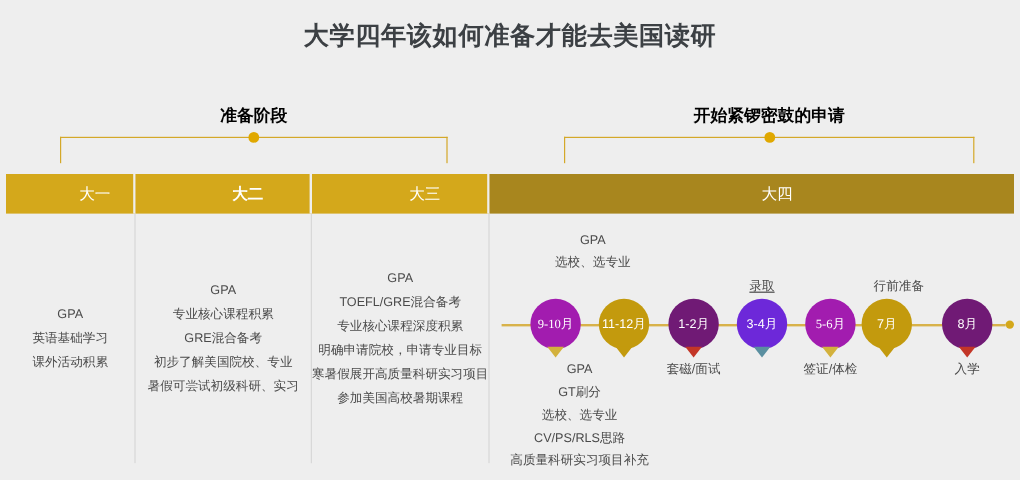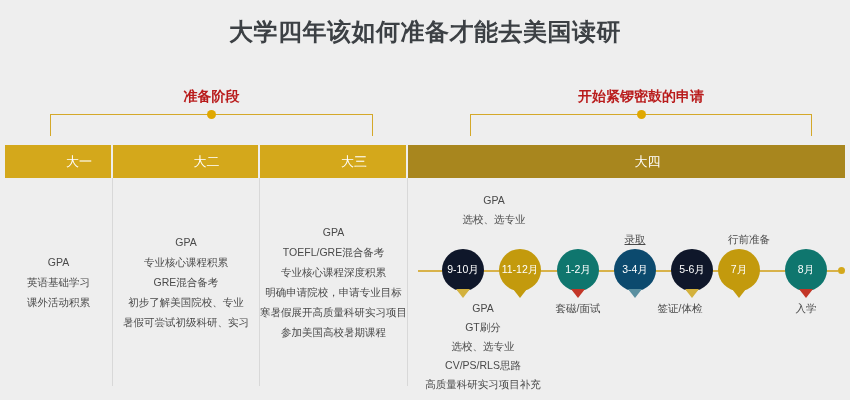--- a/index.html
+++ b/index.html
@@ -8,29 +8,29 @@
     background: #eeeeee;
     font-family: "Liberation Sans", "DejaVu Sans", sans-serif;
     overflow: hidden;
   }
   #root { position: relative; width: 850px; height: 400px; }
 
   
   .title {
     position: absolute; left: 0; top: 16px; width: 850px;
     text-align: center;
-    font-size: 24px; font-weight: bold; color: #3c4044;
+    font-size: 21px; font-weight: bold; color: #3c4044;
     letter-spacing: 0.5px;
   }
 
   
   .phase { position: absolute; }
   .phase-label {
     position: absolute; top: 0; width: 100%; text-align: center;
-    font-size: 14px; font-weight: bold; color: #b91c1c;
+    font-size: 14px; font-weight: bold; color: #000000;
   }
   .bracket {
     position: absolute; top: 26px; left: 0; right: 0; height: 22px;
     border: 1.4px solid #d4a829;
     border-bottom: none;
   }
   .bracket-dot {
     position: absolute; top: 22px; left: 50%;
     width: 9px; height: 9px; margin-left: -4.5px;
     background: #e0a800; border-radius: 50%;
@@ -98,24 +98,24 @@
     color: #ffffff; font-size: 10.5px; white-space: nowrap;
   }
   .pin::after {
     content: ""; position: absolute; left: 50%; bottom: -7px;
     margin-left: -7px;
     width: 0; height: 0;
     border-left: 7px solid transparent;
     border-right: 7px solid transparent;
     border-top: 9px solid currentColor;
   }
-  .pin.c-gold-l  { background: #0f172a; color: #d3b13c; }
+  .pin.c-gold-l  { background: #a21caf; color: #d3b13c; font-family: Liberation Serif, serif; }
   .pin.c-gold-d  { background: #c39a0d; color: #c39a0d; }
-  .pin.c-red     { background: #0f766e; color: #c33627; }
-  .pin.c-teal    { background: #0c4a6e; color: #5a8fa0; }
+  .pin.c-red     { background: #701a75; color: #c33627; }
+  .pin.c-teal    { background: #6d28d9; color: #5a8fa0; }
   .pin-text { color: #ffffff; position: relative; z-index: 2; }
 
   .note {
     position: absolute;
     font-size: 10.5px; color: #4a4a4a;
     line-height: 19px; white-space: nowrap;
     text-align: center;
   }
   .note-above { transform: translateX(-50%); }
   .note-below { transform: translateX(-50%); }
@@ -135,21 +135,21 @@
       </div>
       <div class="phase" style="left: 470px; top: 88px; width: 342px; height: 58px;">
         <div class="phase-label">开始紧锣密鼓的申请</div>
         <div class="bracket"></div>
         <div class="bracket-dot"></div>
       </div>
     </div>
 
   <div class="year-bar" id="year-bar">
       <div class="year-cell" style="width: 108px; flex: 0 0 108px;">大一</div>
-      <div class="year-cell" style="width: 147px; flex: 0 0 147px;">大二</div>
+      <div class="year-cell" style="width: 147px; flex: 0 0 147px; font-weight: bold;">大二</div>
       <div class="year-cell" style="width: 148px; flex: 0 0 148px;">大三</div>
       <div class="year-cell senior" style="width: 437px; flex: 0 0 437px;">大四</div>
     </div>
 
   <div class="year-body" id="year-body">
       <div class="col" style="width: 108px; flex: 0 0 108px;">
         <div class="col-line">GPA</div>
         <div class="col-line">英语基础学习</div>
         <div class="col-line">课外活动积累</div>
       </div>
@@ -205,21 +205,21 @@
         <div class="note note-below" style="left: 75px; top: 121px;">
           <div>GPA</div>
           <div>GT刷分</div>
           <div>选校、选专业</div>
           <div>CV/PS/RLS思路</div>
           <div>高质量科研实习项目补充</div>
         </div>
         <div class="note note-below" style="left: 170px; top: 121px;">
           <div>套磁/面试</div>
         </div>
-        <div class="note note-below" style="left: 272px; top: 121px;">
+        <div class="note note-below" style="left: 284px; top: 121px;">
           <div>签证/体检</div>
         </div>
         <div class="note note-below" style="left: 398px; top: 121px;">
           <div>入学</div>
         </div>
       </div>
     </div>
 
 </div>
 

